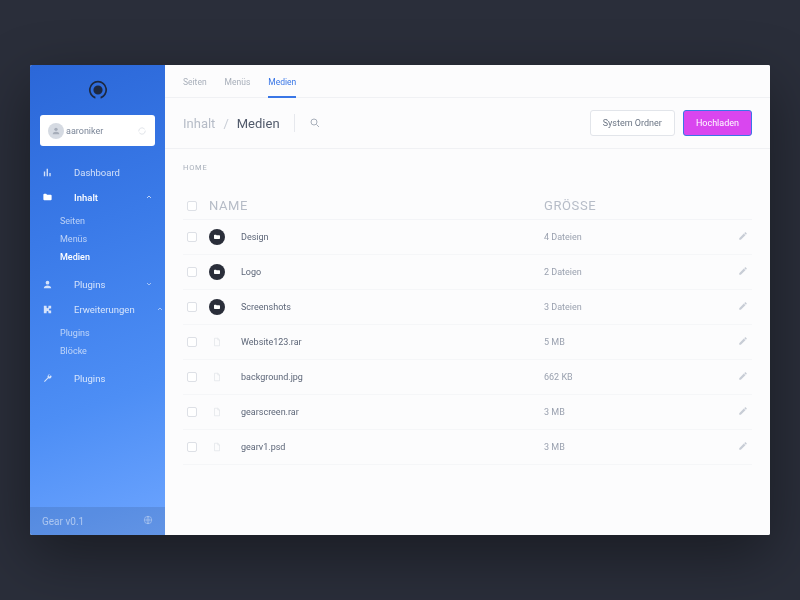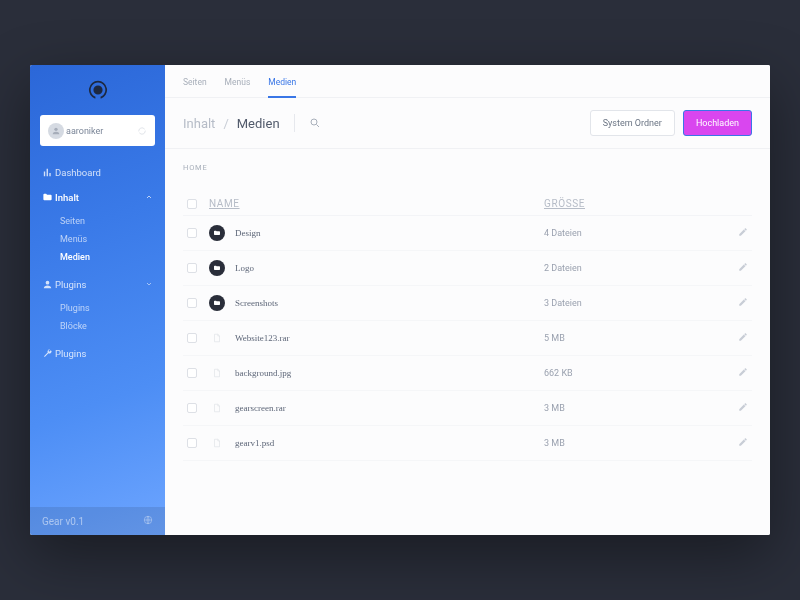--- a/index.html
+++ b/index.html
@@ -7,21 +7,21 @@
 .app { width: 740px; height: 470px; display: flex; background: #fff; border-radius: 2px; box-shadow: 0 20px 60px rgba(0,0,0,0.4); overflow: hidden; }
 .sidebar { width: 135px; background: linear-gradient(160deg, #2b67d8 0%, #3a7ae8 35%, #4d8ef5 70%, #6da5ff 100%); display: flex; flex-direction: column; color: #fff; }
 .logo-area { padding: 14px 0 10px; display: flex; justify-content: center; }
 .logo-area svg { width: 22px; height: 22px; opacity: 0.85; }
 .user-card { margin: 4px 10px 12px; background: #fff; border-radius: 3px; padding: 6px 8px; display: flex; align-items: center; gap: 2px; }
 .user-card .avatar { width: 16px; height: 16px; background: #d5dae2; border-radius: 50%; display: flex; align-items: center; justify-content: center; }
 .user-card .avatar svg { width: 10px; height: 10px; fill: #a6adb9; }
 .user-card span { font-size: 9px; color: #7a8597; flex: 1; }
 .user-card .refresh svg { width: 10px; height: 10px; stroke: #b8c0cc; fill: none; }
 .nav { flex: 1; padding: 2px 0; }
-.nav-item { display: flex; align-items: center; gap: 2px; padding: 7px 12px; font-size: 9.5px; color: rgba(255,255,255,0.78); cursor: pointer; }
+.nav-item { display: flex; align-items: center; gap: 21px; padding: 7px 12px; font-size: 9.5px; color: rgba(255,255,255,0.78); cursor: pointer; }
 .nav-item.active { color: #fff; font-weight: 500; }
 .nav-item .icon { width: 11px; height: 11px; display: flex; align-items: center; justify-content: center; }
 .nav-item .icon svg { width: 11px; height: 11px; fill: currentColor; }
 .nav-item .chevron { margin-left: auto; }
 .nav-item .chevron svg { width: 8px; height: 8px; stroke: currentColor; fill: none; stroke-width: 2; }
 .nav-sub { padding: 2px 0 6px 30px; }
 .nav-sub-item { font-size: 9px; color: rgba(255,255,255,0.65); padding: 4px 0; cursor: pointer; }
 .nav-sub-item.active { color: #fff; font-weight: 500; }
 .sidebar-footer { padding: 8px 12px; display: flex; align-items: center; justify-content: space-between; font-size: 10px; color: rgba(255,255,255,0.5); background: rgba(0,0,0,0.1); gap: 41px; }
 .sidebar-footer svg { width: 10px; height: 10px; fill: rgba(255,255,255,0.5); }
@@ -35,32 +35,32 @@
 .breadcrumb .parent { color: #b6bcc7; }
 .breadcrumb .sep { color: #c8cdd6; }
 .breadcrumb .current { color: #515a6b; font-weight: 400; }
 .search-divider { width: 1px; height: 18px; background: #e6e8ed; margin: 0 14px; }
 .search-btn svg { width: 12px; height: 12px; stroke: #a8afba; fill: none; stroke-width: 2; }
 .header-actions { margin-left: auto; display: flex; gap: 8px; }
 .btn { font-size: 9px; padding: 7px 12px; border-radius: 3px; border: 1px solid #e2e5ea; background: #fff; color: #6b7584; cursor: pointer; }
 .btn.primary { background: #d946ef; border-color: #3976e6; color: #fff; }
 .content { flex: 1; padding: 14px 18px; overflow-y: auto; }
 .crumb-label { font-size: 7.5px; letter-spacing: 0.8px; color: #a8afba; margin-bottom: 20px; }
-.table-header { display: flex; align-items: center; padding: 6px 4px; font-size: 10px; letter-spacing: 0.6px; color: #b6bcc7; border-bottom: 1px solid #f3f4f7; text-decoration: underline; }
+.table-header { display: flex; align-items: center; padding: 6px 4px; font-size: 13px; letter-spacing: 0.6px; color: #b6bcc7; border-bottom: 1px solid #f3f4f7; }
 .col-check { width: 22px; display: flex; align-items: center; }
 .col-name { flex: 1; display: flex; align-items: center; gap: 8px; }
 .col-size { width: 180px; }
 .col-actions { width: 24px; display: flex; justify-content: flex-end; }
 .checkbox { width: 10px; height: 10px; border: 1px solid #dde0e6; border-radius: 2px; background: #fff; }
 .row { display: flex; align-items: center; padding: 9px 4px; border-bottom: 1px solid #f5f6f8; font-size: 9px; color: #5d6678; }
 .row .folder-icon { width: 16px; height: 16px; background: #2a2e3a; border-radius: 50%; display: flex; align-items: center; justify-content: center; }
 .row .folder-icon svg { width: 8px; height: 8px; fill: #fff; }
 .row .file-icon { width: 16px; height: 16px; display: flex; align-items: center; justify-content: center; }
 .row .file-icon svg { width: 10px; height: 12px; fill: none; stroke: #dde0e6; stroke-width: 1.5; }
-.row .name-text { margin-left: 2px; font-family: Liberation Serif, serif; }
+.row .name-text { margin-left: 8px; }
 .row .col-size { color: #9aa1af; }
 .edit-icon svg { width: 10px; height: 10px; fill: #c8cdd6; }
 </style>
 </head>
 <body>
 
 <div class="app">
   <div class="sidebar">
     <div class="logo-area">
       <svg viewBox="0 0 24 24">
@@ -109,20 +109,31 @@
             <svg viewBox="0 0 24 24">
               <circle cx="12" cy="8" r="4"></circle>
               <path d="M4 20c0-4 4-6 8-6s8 2 8 6z"></path>
             </svg>
           </span>
           <span>Plugins</span>
           <span class="chevron"><svg viewBox="0 0 24 24">
               <polyline points="6 9 12 15 18 9"></polyline>
             </svg></span>
         </div>
+        <div class="nav-item">
+          <span class="icon">
+            <svg viewBox="0 0 24 24">
+              <path d="M4 4h6v3a2 2 0 1 0 4 0V4h6v6h-3a2 2 0 1 0 0 4h3v6h-6v-3a2 2 0 1 0-4 0v3H4z"></path>
+            </svg>
+          </span>
+          <span>Erweiterungen</span>
+          <span class="chevron"><svg viewBox="0 0 24 24">
+              <polyline points="6 15 12 9 18 15"></polyline>
+            </svg></span>
+        </div>
         <div class="nav-sub">
           <div class="nav-sub-item">Plugins</div>
           <div class="nav-sub-item">Blöcke</div>
         </div>
         <div class="nav-item">
           <span class="icon">
             <svg viewBox="0 0 24 24">
               <path d="M21 7a5 5 0 0 1-7 4.6L6 19.6 4.4 18l8-8A5 5 0 0 1 17 3l-3 3 2 2 3-3a5 5 0 0 1 2 2z"></path>
             </svg>
           </span>

